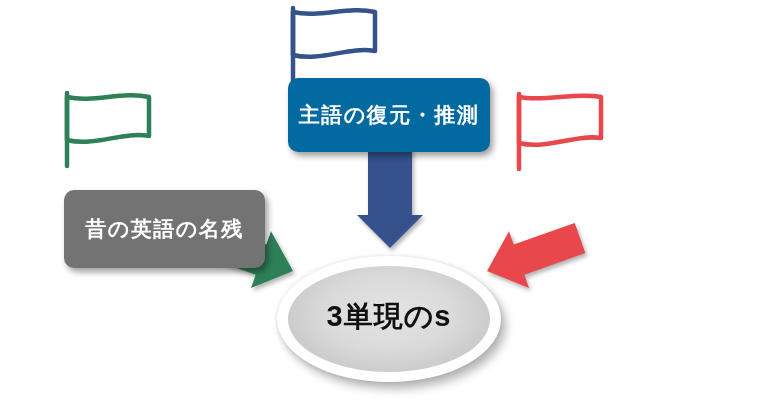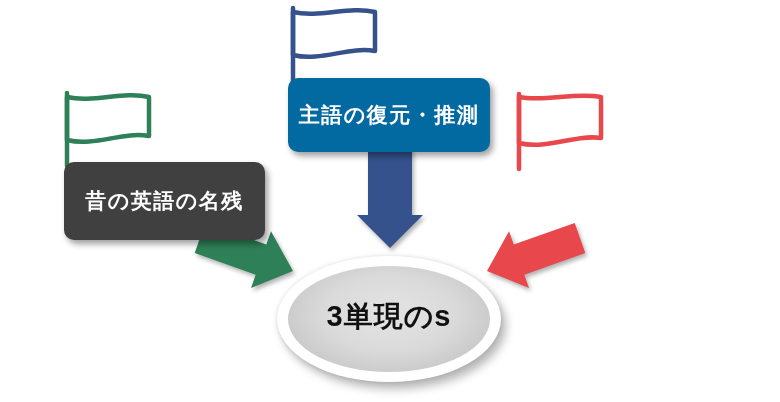--- a/index.html
+++ b/index.html
@@ -85,21 +85,21 @@
   </svg>
 
   <svg class="arrow arrow-blue" width="80" height="104" viewBox="0 0 80 104">
     <polygon points="18,0 62,0 62,67 73,67 40,100 7,67 18,67" style="fill: rgb(53, 82, 140);"></polygon>
   </svg>
 
   <svg class="arrow arrow-red" width="130" height="82" viewBox="0 0 130 82">
     <polygon points="109.7,7.9 48.7,29.5 44,16.3 22,56 64,72.9 59.3,59.7 120.3,38.1" style="fill: rgb(232, 71, 75);"></polygon>
   </svg>
 
-  <div class="cause-box box-green" style="background-color: #404040;">
+  <div class="cause-box box-green" style="background-color: #737373; margin-top: 28px;">
     <span class="label" style="color: rgb(255, 255, 255);">昔の英語の名残</span>
   </div>
 
   <div class="cause-box box-blue" style="background-color: #0369a1;">
     <span class="label" style="color: rgb(255, 255, 255);">主語の復元・推測</span>
   </div>
 
 
 </div>
 

